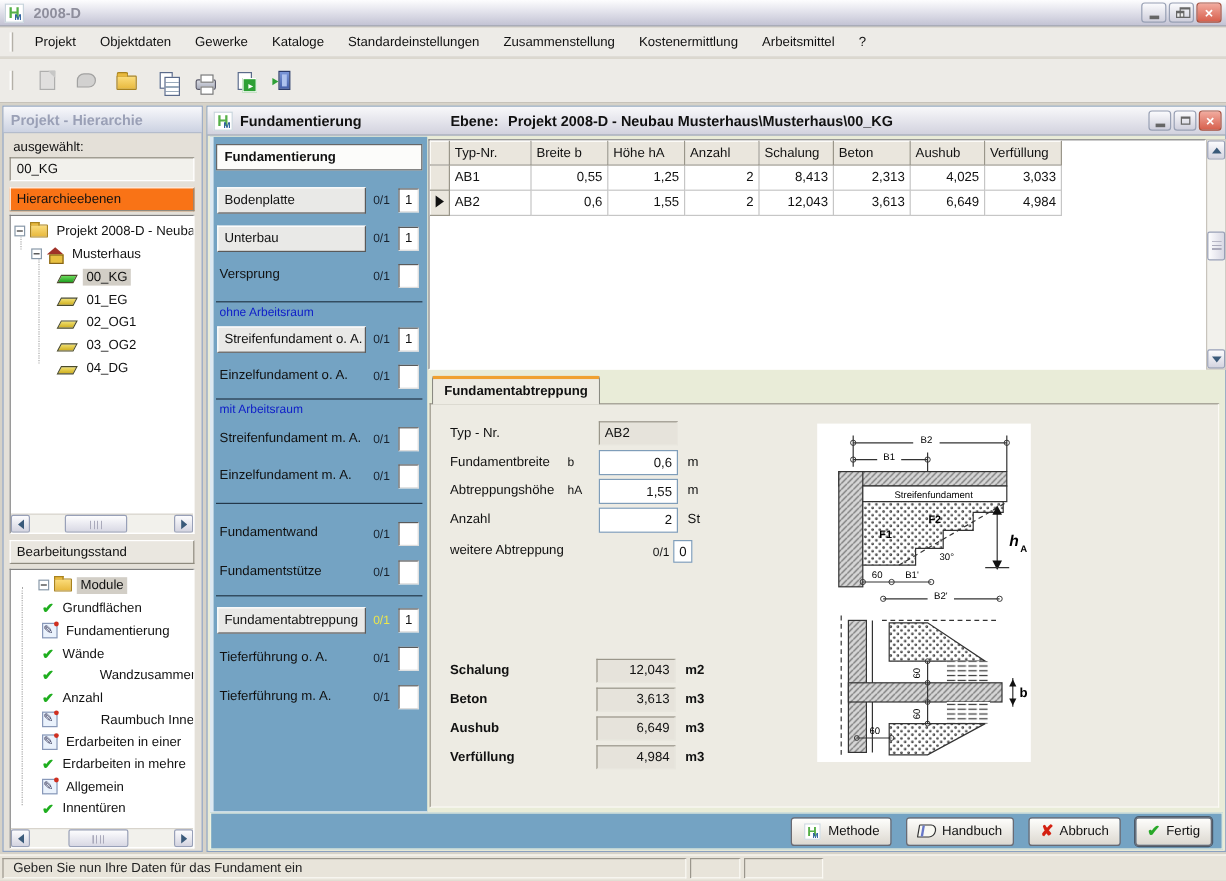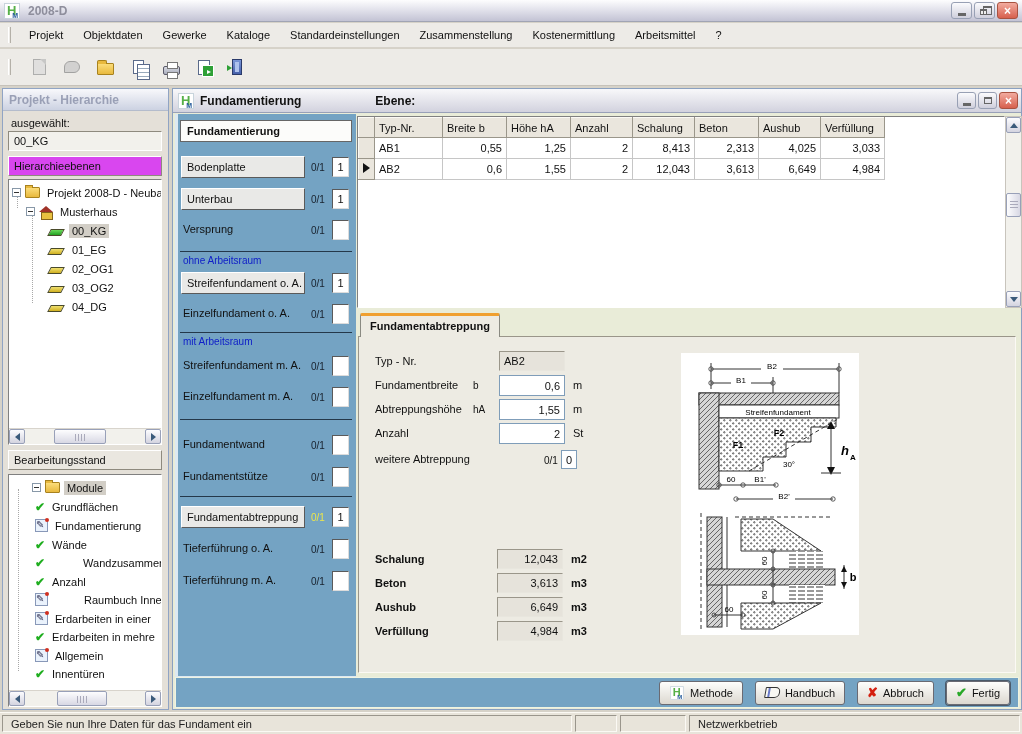--- a/index.html
+++ b/index.html
@@ -54,21 +54,21 @@
 
   
   .left-panel{position:absolute;left:2px;top:88px;width:167px;height:622px;background:#e4e0d8;border:1px solid #90a4c4;}
   .lp-header{height:22px;background:linear-gradient(#f8f8fb,#ccd2e2);border-bottom:1px solid #b4bccc;
     font-weight:bold;font-size:12px;color:#9aa0b6;padding:4px 6px;}
   .lp-label{position:absolute;left:8px;top:28px;}
   .lp-box{position:absolute;left:5px;width:154px;height:20px;padding:3px 5px;}
   .sunken{border:1px solid;border-color:#8e8a7e #ffffff #ffffff #8e8a7e;}
   .raisedbox{border:1px solid;border-color:#ffffff #8e8a7e #8e8a7e #ffffff;}
   .lp-selbox{top:42px;background:#f2f1ec;}
-  .lp-subheader{top:67px;background:#d946ef;}
+  .lp-subheader{top:67px;background:#f97316;}
   .lp-subheader2{top:361px;background:#eae7e0;}
   .lp-white{position:absolute;left:5px;width:154px;background:#fff;border:1px solid;border-color:#808080 #fff #fff #808080;overflow:hidden;}
   .lp-tree{top:90px;height:266px;}
   .lp-modules{top:385px;height:233px;}
   .trow{position:absolute;height:17px;display:flex;align-items:center;white-space:nowrap;}
   .tlabel{padding:1px 3px;}
   .tlabel.sel{background:#d2cec6;}
   .expand{width:9px;height:9px;background:#fff;border:1px solid #8898a8;position:relative;flex:0 0 auto;margin-right:4px;}
   .expand::before{content:"";position:absolute;left:1px;top:3px;width:5px;height:1px;background:#333;}
   .dotv{position:absolute;border-left:1px dotted #a8a8a8;width:0;}
@@ -371,20 +371,21 @@
   </div>
 
   <div class="mw">
     <div class="mw-titlebar">
       <span class="logo16">
           <b>H</b>
           <i>M</i>
         </span>
       <span class="mw-title">Fundamentierung</span>
       <span class="mw-level-label">Ebene:</span>
+      <span class="mw-level-value">Projekt 2008-D - Neubau Musterhaus\Musterhaus\00_KG</span>
       <div class="mw-btns">
         <div class="wbtn">
             <span class="g-min"></span>
           </div>
         <div class="wbtn">
             <span class="g-max"></span>
           </div>
         <div class="wbtn close">
             <span class="g-x">×</span>
           </div>
@@ -694,16 +695,15 @@
         </div>
       </div>
 
     </div>
   </div>
 
   <div class="statusbar">
     <div class="sbp msg">Geben Sie nun Ihre Daten für das Fundament ein</div>
     <div class="sbp s1"></div>
     <div class="sbp s2"></div>
-    <div class="sbp mode">Netzwerkbetrieb</div>
   </div>
 
 </div>
 
 </body></html>

